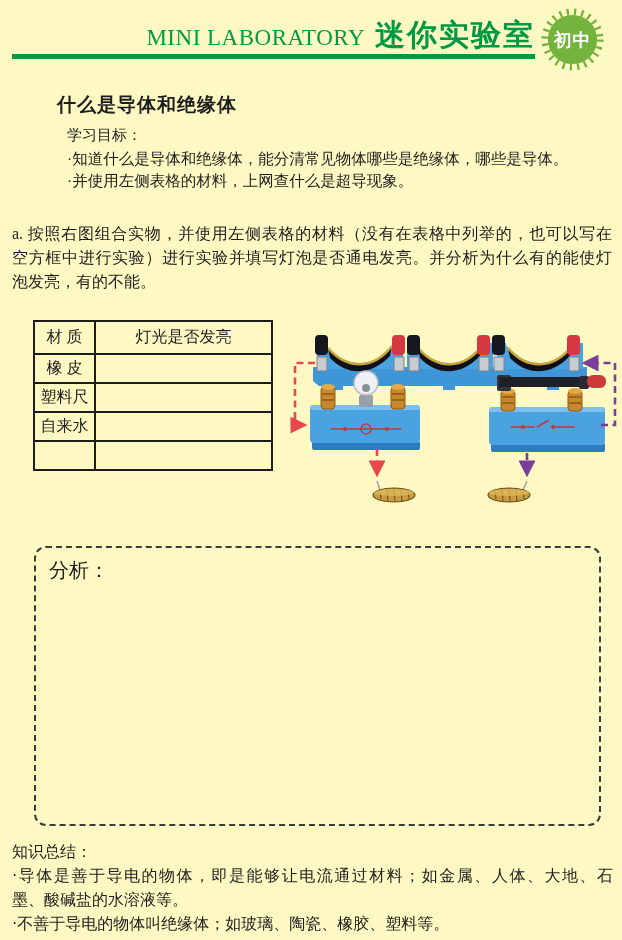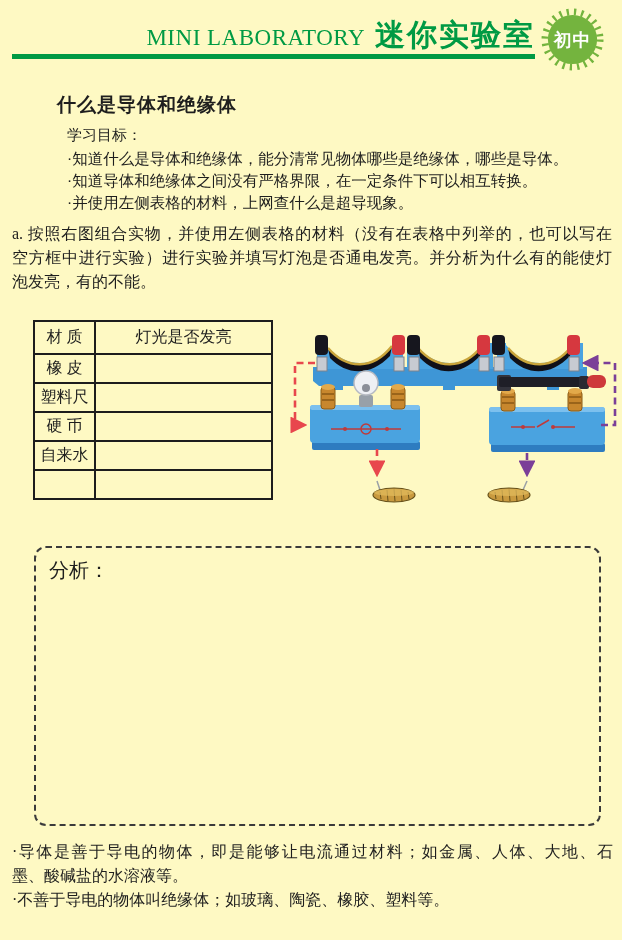--- a/index.html
+++ b/index.html
@@ -51,21 +51,20 @@
   <svg class="badge" viewBox="0 0 64 64">
     <circle cx="32" cy="32" r="28" fill="none" stroke="#74b43e" stroke-width="7" stroke-dasharray="2.3 5.1"></circle>
     <circle cx="32" cy="32" r="25" fill="#74b43e"></circle>
     <text x="32" y="39" text-anchor="middle" font-size="18" font-weight="bold" fill="#ffffff" letter-spacing="1">初中</text>
   </svg>
 
   <div class="lesson-title">什么是导体和绝缘体</div>
   <div class="goals-label">学习目标：</div>
   <div class="goals">
     <div>·知道什么是导体和绝缘体，能分清常见物体哪些是绝缘体，哪些是导体。</div>
-    <div>·知道导体和绝缘体之间没有严格界限，在一定条件下可以相互转换。</div>
     <div>·并使用左侧表格的材料，上网查什么是超导现象。</div>
   </div>
 
   <div class="task">
     <div class="stretch">a. 按照右图组合实物，并使用左侧表格的材料（没有在表格中列举的，也可以写在</div>
     <div class="stretch">空方框中进行实验）进行实验并填写灯泡是否通电发亮。并分析为什么有的能使灯</div>
     <div>泡发亮，有的不能。</div>
   </div>
 
   <table class="materials">
@@ -73,24 +72,20 @@
       <tr class="hd">
         <td class="c-mat">材 质</td>
         <td class="c-res">灯光是否发亮</td>
       </tr>
       <tr class="rw">
         <td>橡 皮</td>
         <td></td>
       </tr>
       <tr class="rw">
         <td>塑料尺</td>
-        <td></td>
-      </tr>
-      <tr class="rw">
-        <td>硬 币</td>
         <td></td>
       </tr>
       <tr class="rw">
         <td>自来水</td>
         <td></td>
       </tr>
       <tr class="rw">
         <td></td>
         <td></td>
       </tr>
@@ -229,18 +224,19 @@
       <path d="M210,169 L211,176 M217,167 L218,178 M224,166 L225,178 M231,167 L232,178 M238,169 L239,176" stroke="#66501a" stroke-width="1"></path>
       <ellipse cx="224" cy="169.5" rx="20" ry="3.5" fill="#e0b95c" opacity="0.75"></ellipse>
     </g>
   </svg>
 
   <div class="analysis">
     <div class="lbl">分析：</div>
   </div>
 
   <div class="summary">
+    <div>知识总结：</div>
     <div class="stretch">·导体是善于导电的物体，即是能够让电流通过材料；如金属、人体、大地、石</div>
     <div>墨、酸碱盐的水溶液等。</div>
     <div>·不善于导电的物体叫绝缘体；如玻璃、陶瓷、橡胶、塑料等。</div>
   </div>
 
 </div>
 
 </body></html>

